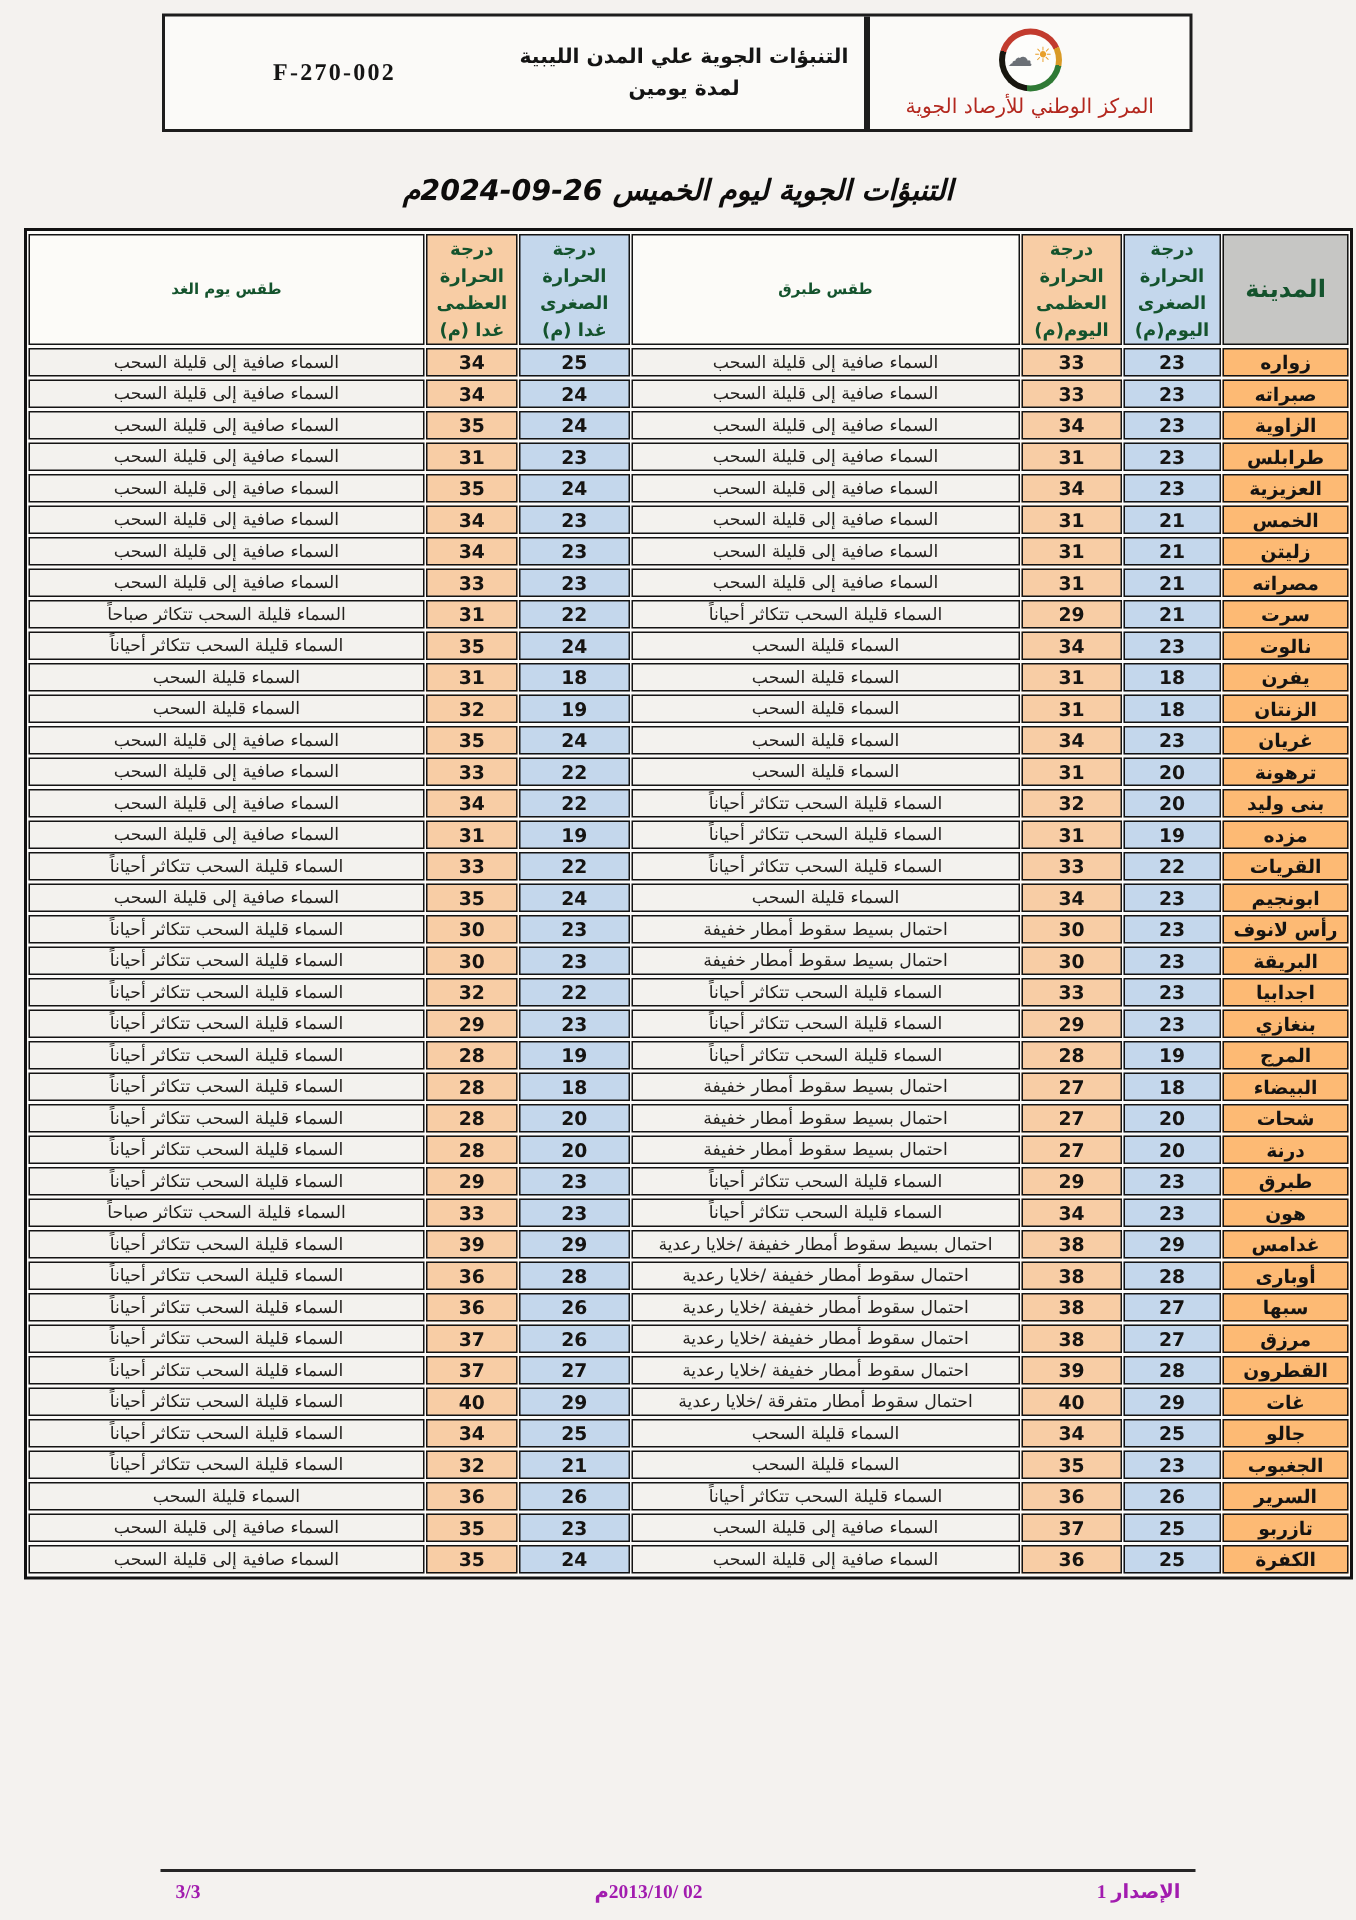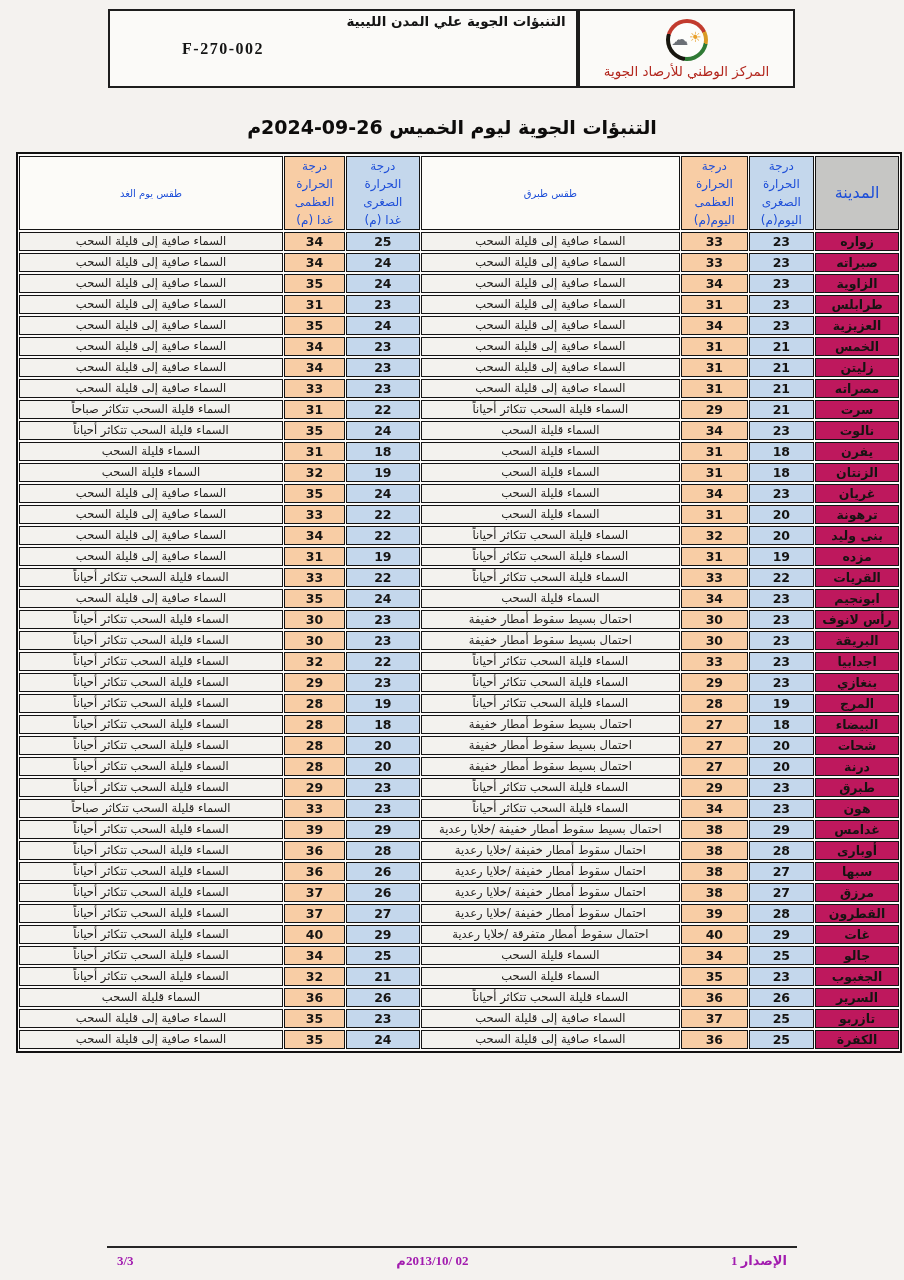--- a/index.html
+++ b/index.html
@@ -19,68 +19,68 @@
     display:flex;border:2px solid #1d1d1d;background:#fbfaf8;box-sizing:border-box;
   }
   .fh-cell{box-sizing:border-box;}
   .fh-cell + .fh-cell{border-right:0;border-left:0;border-inline-start:2px solid #1d1d1d;}
   .fh-code{
     width:226px;display:grid;place-items:center;
     font-family:"Liberation Serif","DejaVu Serif",serif;
     font-weight:bold;font-size:16px;letter-spacing:1.5px;color:#151515;
   }
   .fh-subject{
-    width:242px;display:flex;flex-direction:row;justify-content:center;
+    width:242px;display:flex;flex-direction:column;justify-content:center;
     text-align:center;font-weight:bold;font-size:13.5px;line-height:1.55;color:#141414;
     padding:0 6px;
   }
   .fh-org{
     flex:1;display:flex;flex-direction:column;align-items:center;justify-content:center;gap:2px;
   }
   .logo{
     width:42px;height:42px;border-radius:50%;
     background:conic-gradient(#c23b2e 0 18%, #d99a26 18% 28%, #2f7a35 28% 52%, #18160f 52% 80%, #c23b2e 80% 100%);
     display:grid;place-items:center;
   }
   .logo-inner{width:34px;height:34px;border-radius:50%;background:#fdfdfb;position:relative;overflow:hidden;}
   .logo-sun{position:absolute;right:2px;top:7px;color:#e8a02b;font-size:14px;line-height:1;}
   .logo-cloud{position:absolute;left:2px;top:8px;color:#6b7076;font-size:17px;line-height:1;text-shadow:0 0 1px #fff;}
   .fh-org-name{color:#b3271e;font-weight:normal;font-size:13.5px;}
 
   
   .doc-title{
     position:absolute;top:116px;left:0;width:100%;margin:0;
-    text-align:center;font-size:19px;font-weight:bold;color:#0d0c0b;
+    text-align:center;font-size:19px;font-weight:bold;color:#0d0c0b;font-style:italic;
   }
 
   
   .table-wrap{
     position:absolute;left:16px;top:152px;width:886px;
     border:2px solid #121212;background:#fcfbf9;box-sizing:border-box;
   }
   table{width:100%;border-collapse:separate;border-spacing:1px 2px;table-layout:fixed;}
   col.c-city{width:9.6%;}
   col.c-tmin{width:7.5%;}
   col.c-tmax{width:7.6%;}
   col.c-weather{width:29.7%;}
   col.c-tmin2{width:8.4%;}
   col.c-tmax2{width:7.0%;}
   col.c-weather2{width:30.2%;}
   th,td{
     border:1px solid #141414;text-align:center;vertical-align:middle;
     padding:0;box-sizing:border-box;overflow:hidden;
   }
-  thead th{height:67px;font-size:12px;font-weight:normal;line-height:1.5;color:#1d4ed8;}
+  thead th{height:67px;font-size:12px;font-weight:bold;line-height:1.5;color:#14532d;}
   .h-multi{white-space:pre-line;}
   td{height:17px;line-height:17px;font-size:11.5px;white-space:nowrap;}
   th.city{background:#c6c6c4;font-size:16px;}
   th.t-min{background:#c4d7ec;}
   th.t-max{background:#f8cda5;}
   th.weather{background:#fcfbf8;font-size:10px;}
-  td.city{background:#be185d;font-weight:bold;font-size:12.5px;}
+  td.city{background:#fdba74;font-weight:bold;font-size:12.5px;}
   td.t-min{background:#c4d7ec;font-weight:bold;font-size:12.5px;}
   td.t-max{background:#f8cda5;font-weight:bold;font-size:12.5px;}
   td.weather{background:#f3f2ee;color:#25221f;}
 
   
   .footer-rule{position:absolute;left:107px;top:1246px;width:690px;height:2px;background:#262626;}
   .footer{
     position:absolute;left:107px;top:1253px;width:690px;
     display:flex;justify-content:space-between;align-items:center;
     font-family:"Liberation Serif","DejaVu Sans",serif;
@@ -92,20 +92,21 @@
 <body>
 
 <div class="page">
 
   <header class="form-header" dir="ltr">
     <div class="fh-cell fh-code">
       <span>F-270-002</span>
     </div>
     <div class="fh-cell fh-subject" dir="rtl">
       <div>التنبؤات الجوية علي المدن الليبية</div>
+      <div>لمدة يومين</div>
     </div>
     <div class="fh-cell fh-org">
       <div class="logo">
         <div class="logo-inner">
           <span class="logo-sun">☀</span>
           <span class="logo-cloud">☁</span>
         </div>
       </div>
       <div class="fh-org-name" dir="rtl">المركز الوطني للأرصاد الجوية</div>
     </div>

